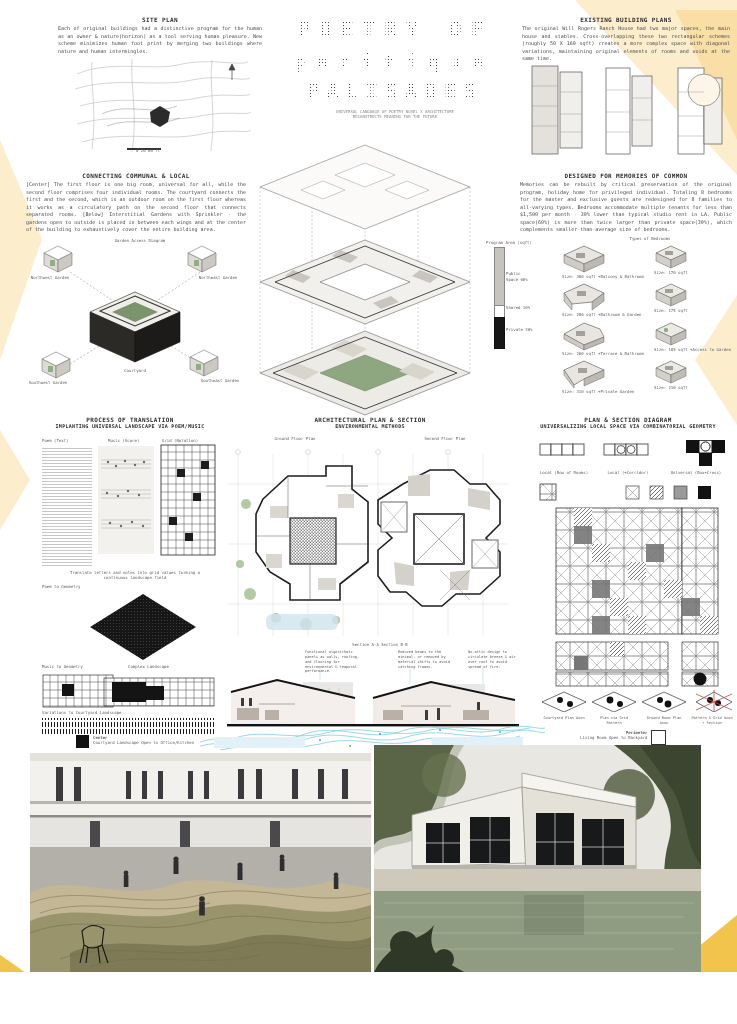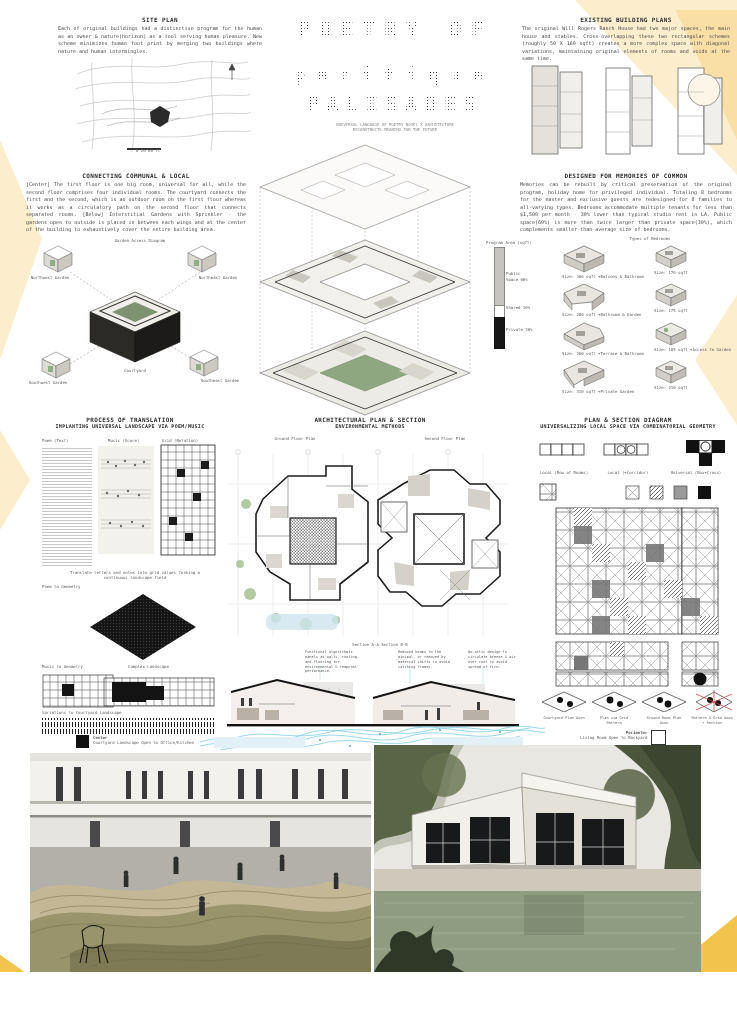--- a/index.html
+++ b/index.html
@@ -40,21 +40,21 @@
   <div class="deco" style="left:660px;top:10px;width:77px;height:130px;background:#f9dfa6;clip-path:polygon(100% 0,20% 0,100% 100%);"></div>
   <div class="deco" style="left:0;top:140px;width:42px;height:220px;background:#fcedcd;clip-path:polygon(0 0,100% 45%,0 100%);"></div>
   <div class="deco" style="left:0;top:430px;width:30px;height:100px;background:#fcedcd;clip-path:polygon(0 0,100% 50%,0 100%);"></div>
   <div class="deco" style="left:695px;top:295px;width:42px;height:130px;background:#fcedcd;clip-path:polygon(100% 0,0 50%,100% 100%);"></div>
   <div class="deco" style="left:0;top:925px;width:180px;height:99px;background:#f3c44c;clip-path:polygon(0 30%,55% 100%,0 100%);"></div>
   <div class="deco" style="left:60px;top:965px;width:200px;height:59px;background:#f6cf6b;clip-path:polygon(0 100%,50% 0,100% 100%);"></div>
   <div class="deco" style="left:590px;top:915px;width:147px;height:109px;background:#f3c44c;clip-path:polygon(100% 0,100% 100%,10% 100%);"></div>
 
   <div class="z" style="left:270px;top:18px;width:250px;text-align:center;">
     <div class="dotted title1">POETRY OF</div>
-    <div class="dotted title2" style="margin-top:23px;text-transform:lowercase;">pacifique</div>
+    <div class="dotted title2" style="margin-top:10px;text-transform:lowercase;">pacifique</div>
     <div class="dotted title3" style="margin-top:8px;">PALISADES</div>
     <div class="lblc" style="margin-top:5px;color:#8a8a8a;">UNIVERSAL LANGUAGE OF POETRY NOVEL X ARCHITECTURE</div>
     <div class="lblc" style="color:#8a8a8a;">RECONSTRUCTS MEANING FOR THE FUTURE</div>
   </div>
 
   <div class="z" style="left:58px;top:16px;width:204px;">
     <div class="h">SITE PLAN</div>
     <div class="body-txt" style="margin-top:2px;">Each of original buildings had a distinctive program for the human as an owner &amp; nature(horizon) as a tool serving human pleasure. New scheme minimizes human foot print by merging two buildings where nature and human intermingles.</div>
   </div>
   <svg class="z" style="left:72px;top:54px;" width="180" height="100" viewBox="0 0 180 100">

